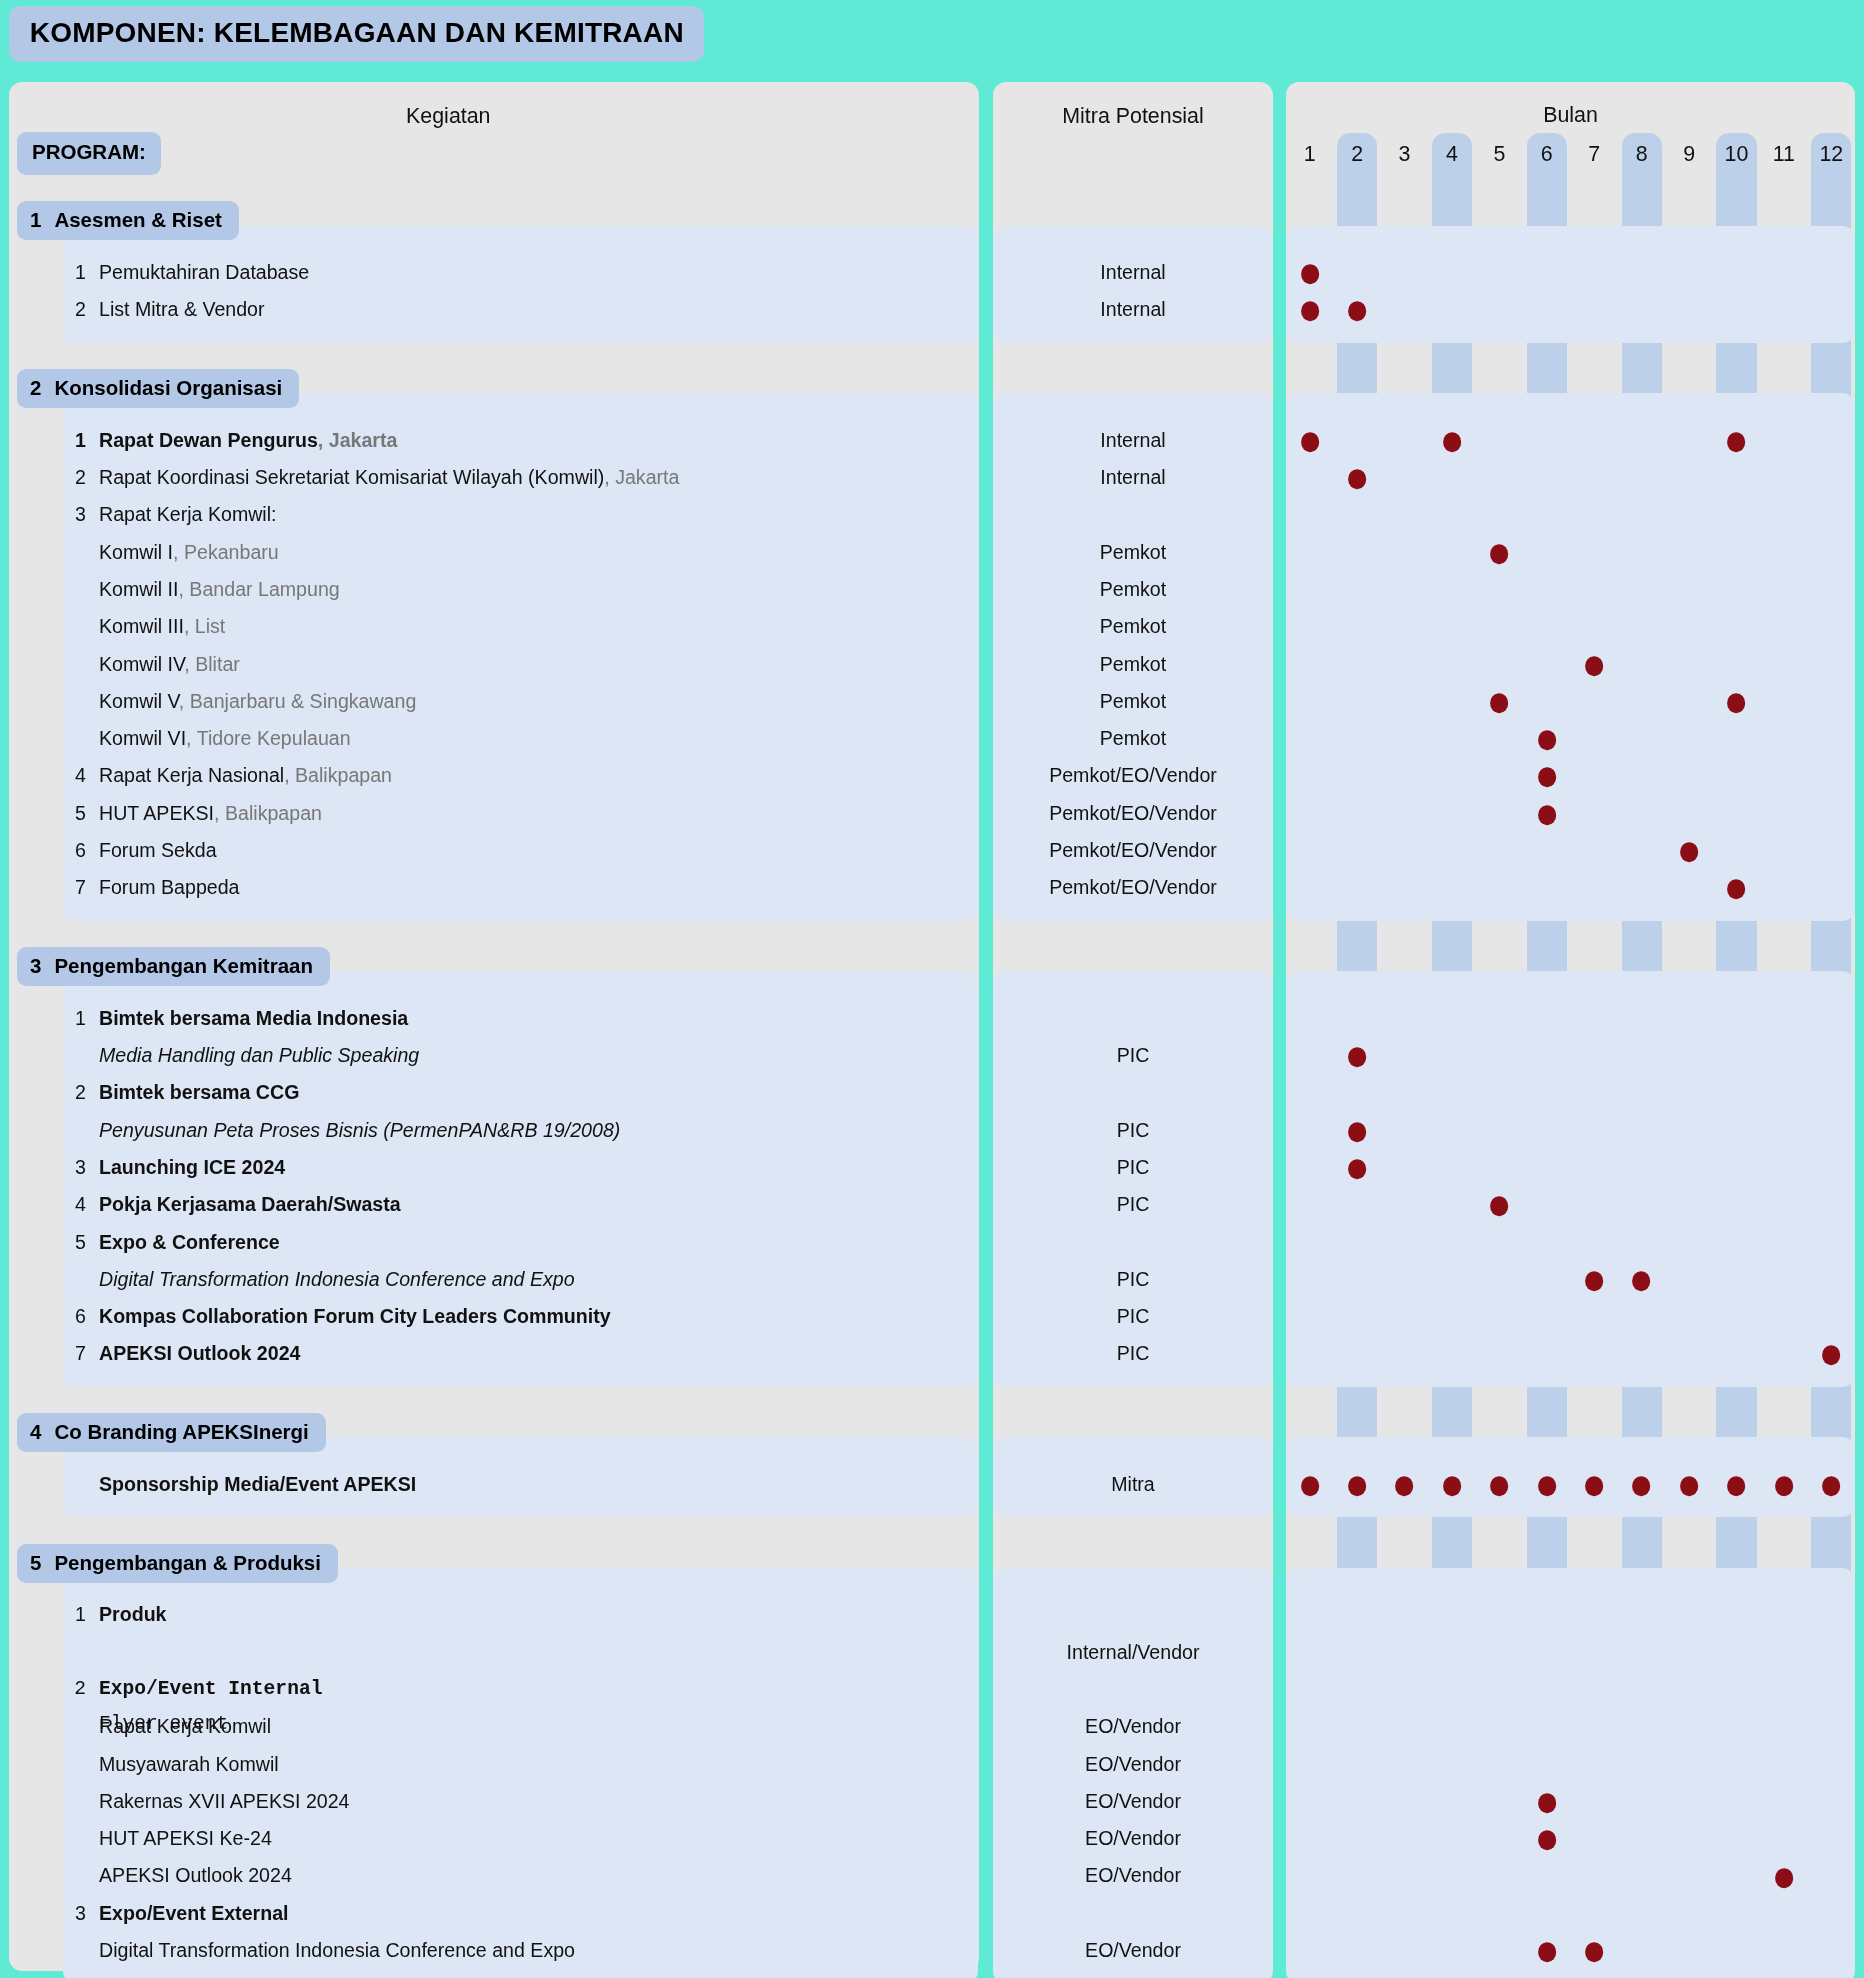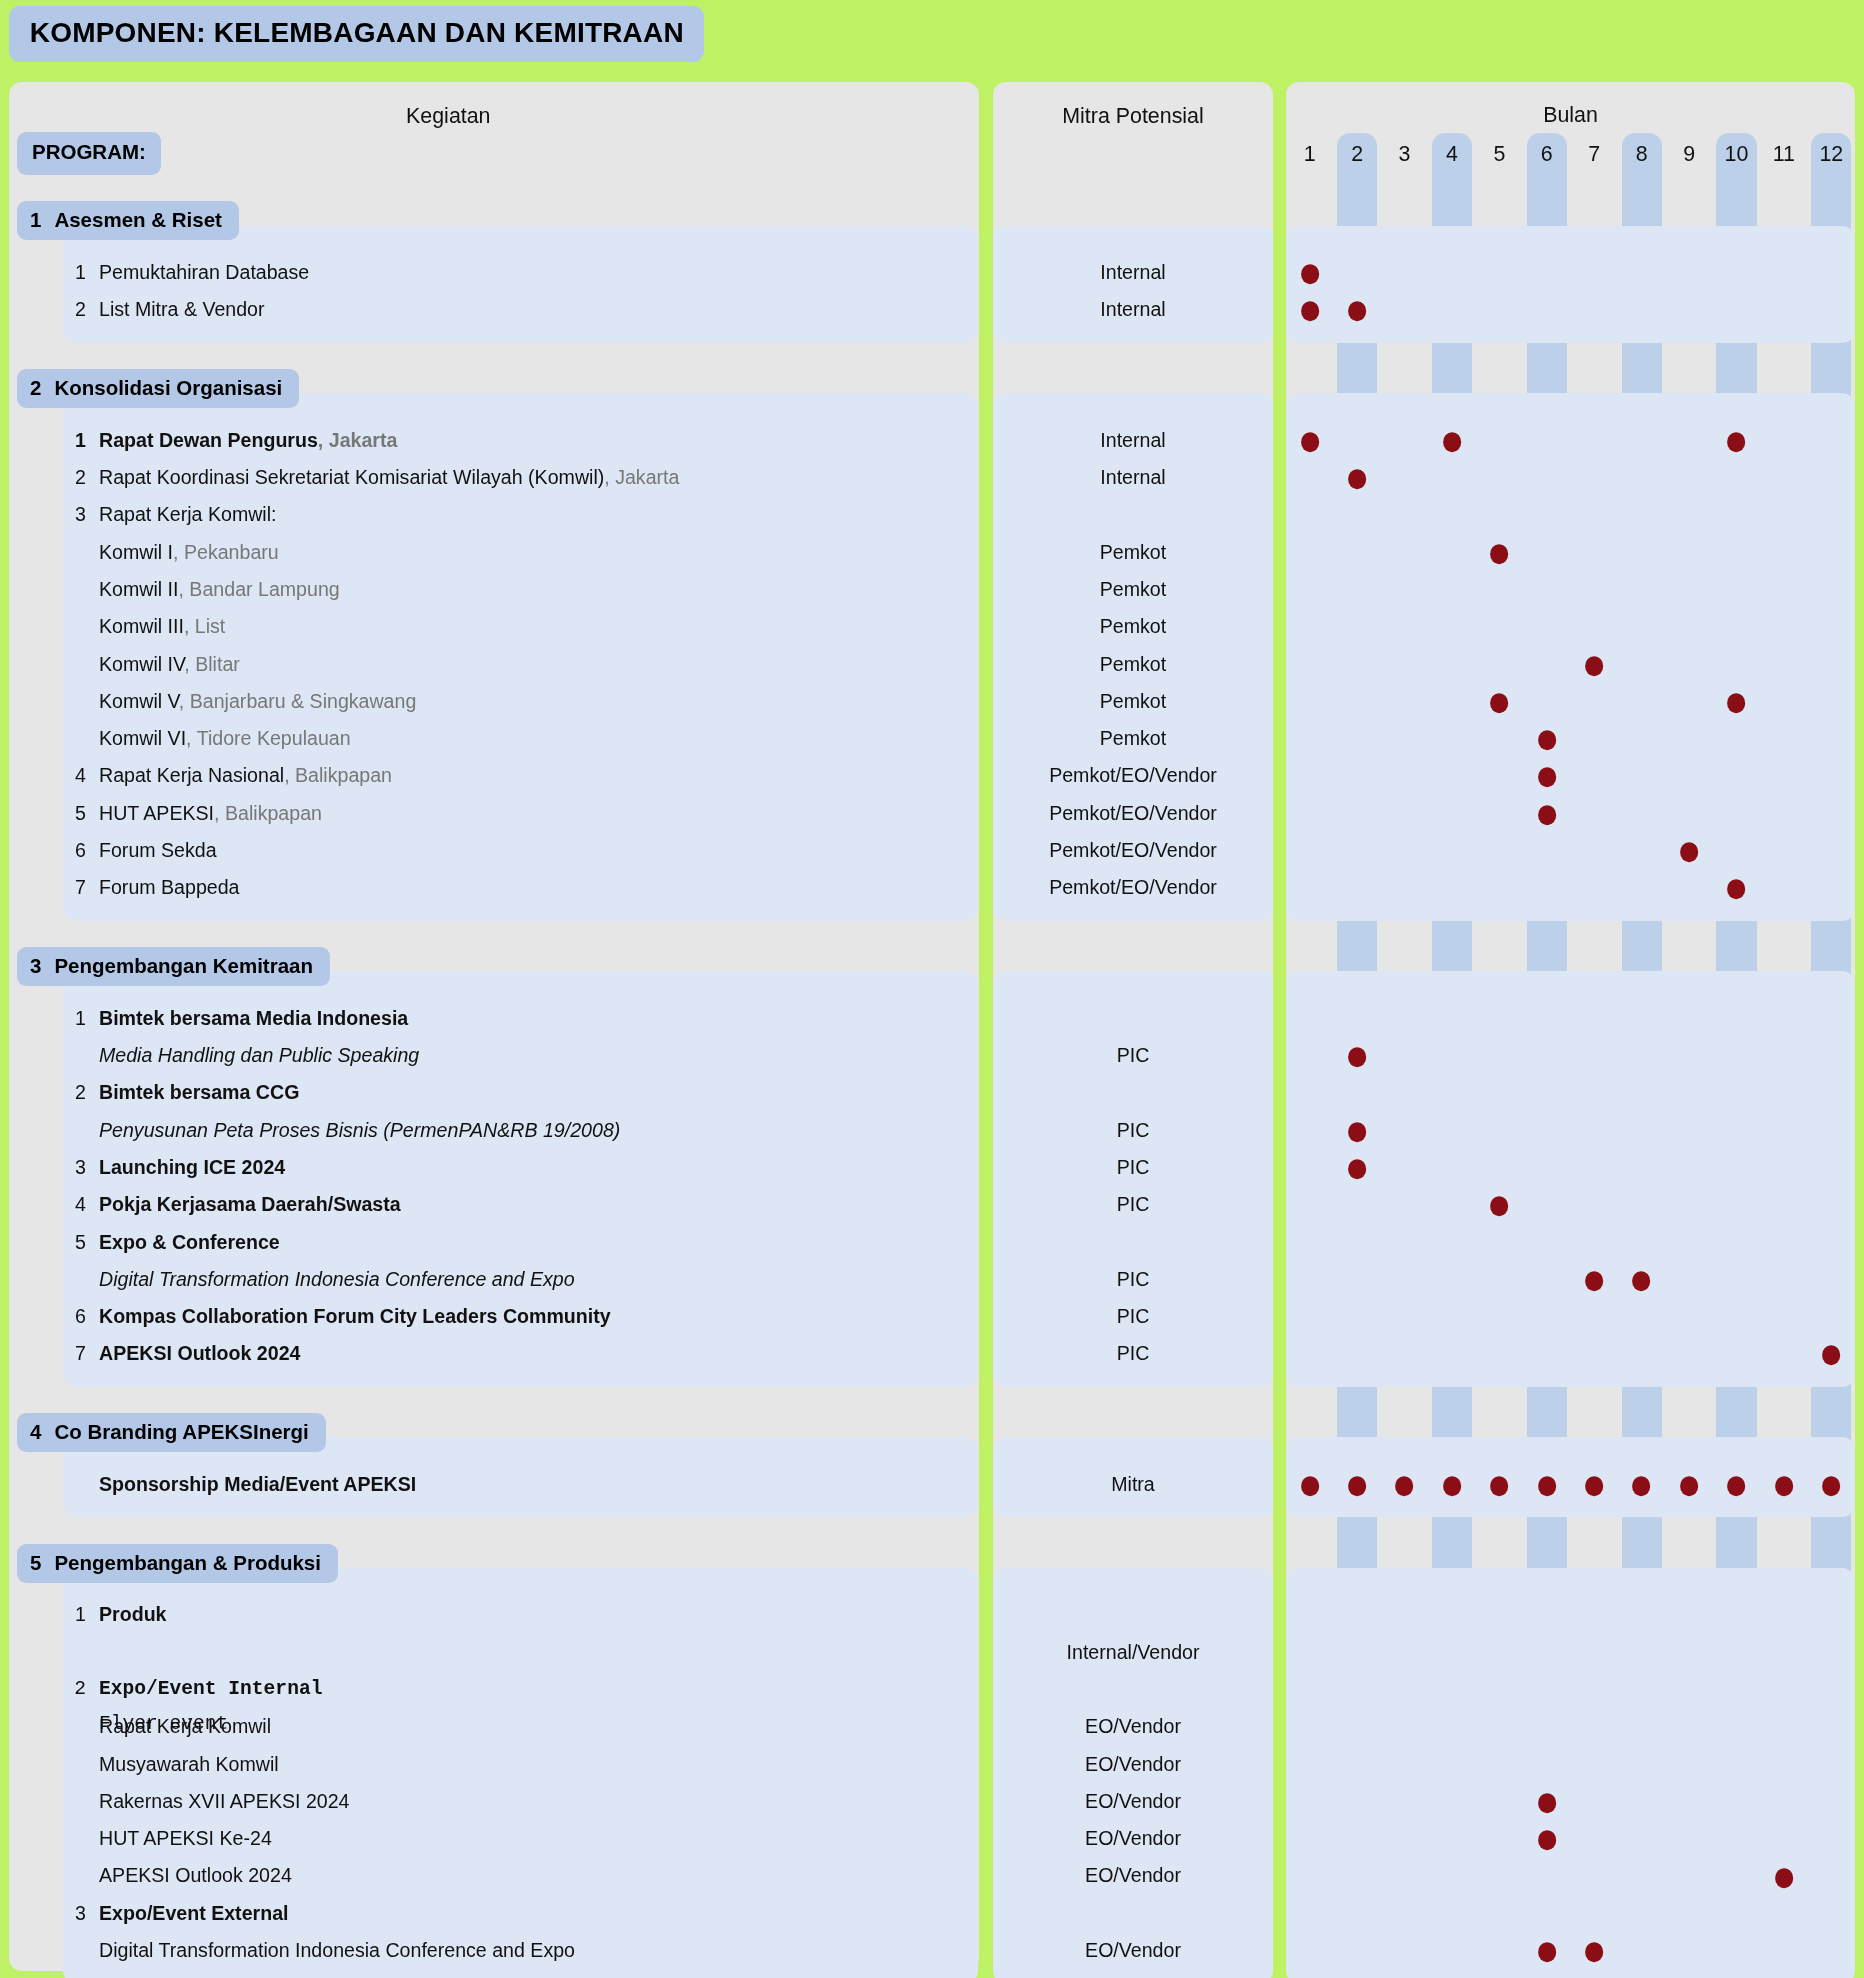--- a/index.html
+++ b/index.html
@@ -5,21 +5,21 @@
   * { box-sizing: border-box; }
   html, body {
     margin: 0; padding: 0;
     background: #ffffff;
     font-family: "Liberation Sans", sans-serif;
   }
   #page {
     position: relative;
     width: 1864px;
     height: 1978px;
-    background: #bef264;
+    background: #5eead4;
     overflow: hidden;
   }
 
   
   .title-banner {
     position: absolute;
     left: 9.3px; top: 5.6px;
     padding: 11.2px 20.5px 13px 20.5px;
     background: #b3c7e6;
     border-radius: 11.2px;

